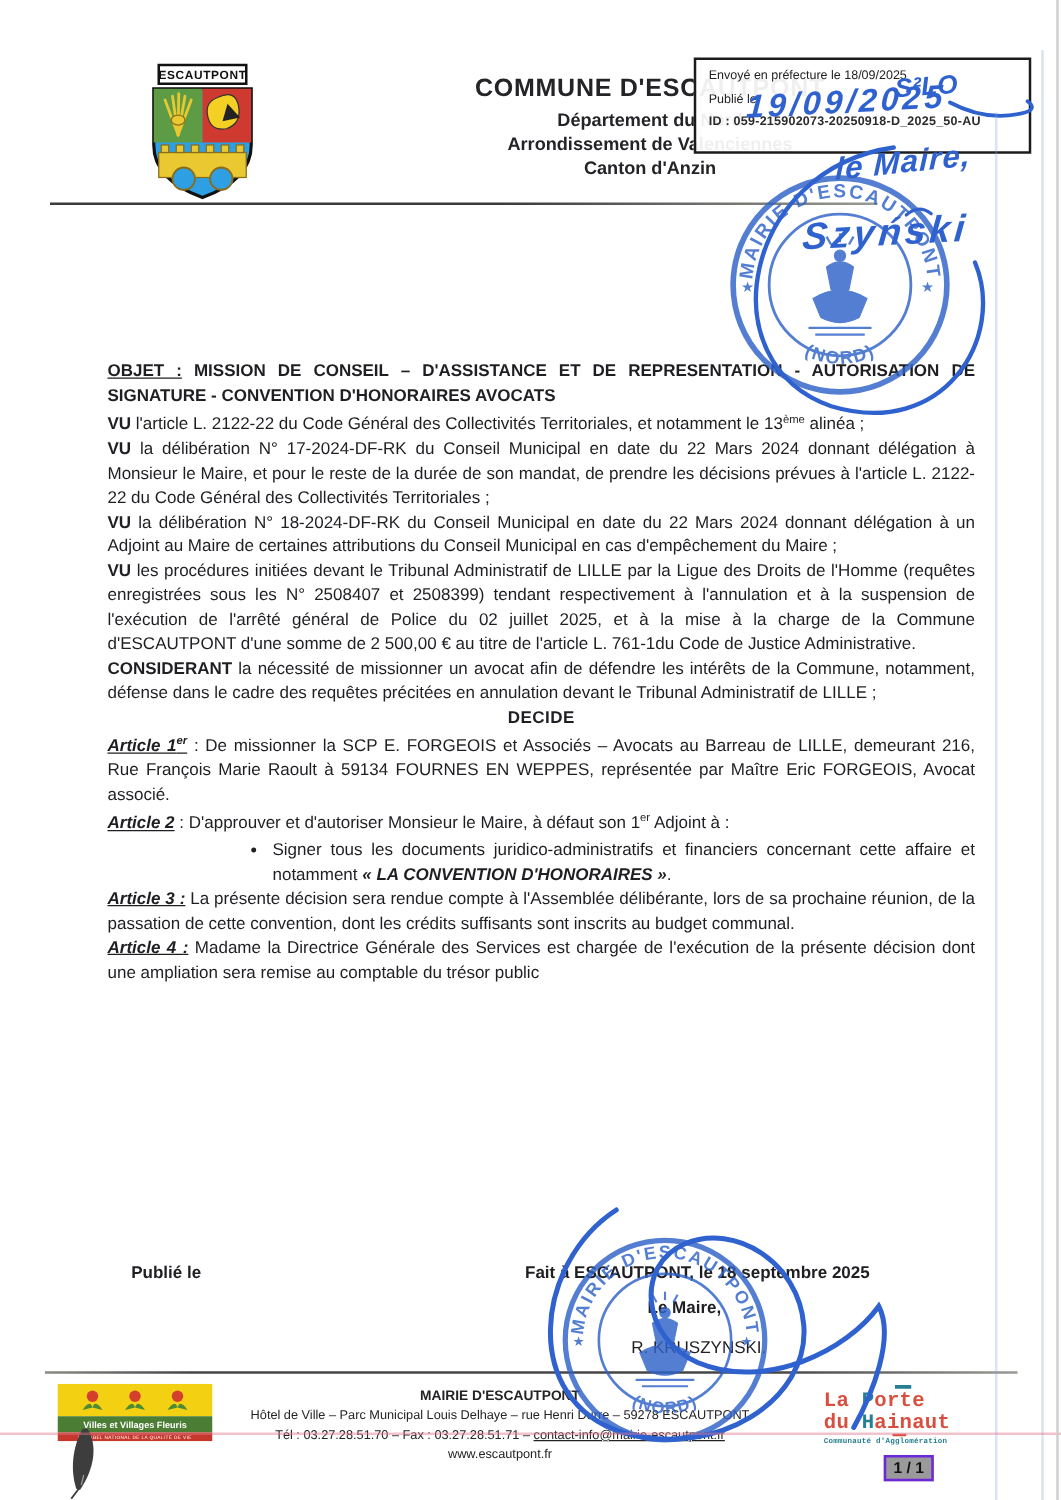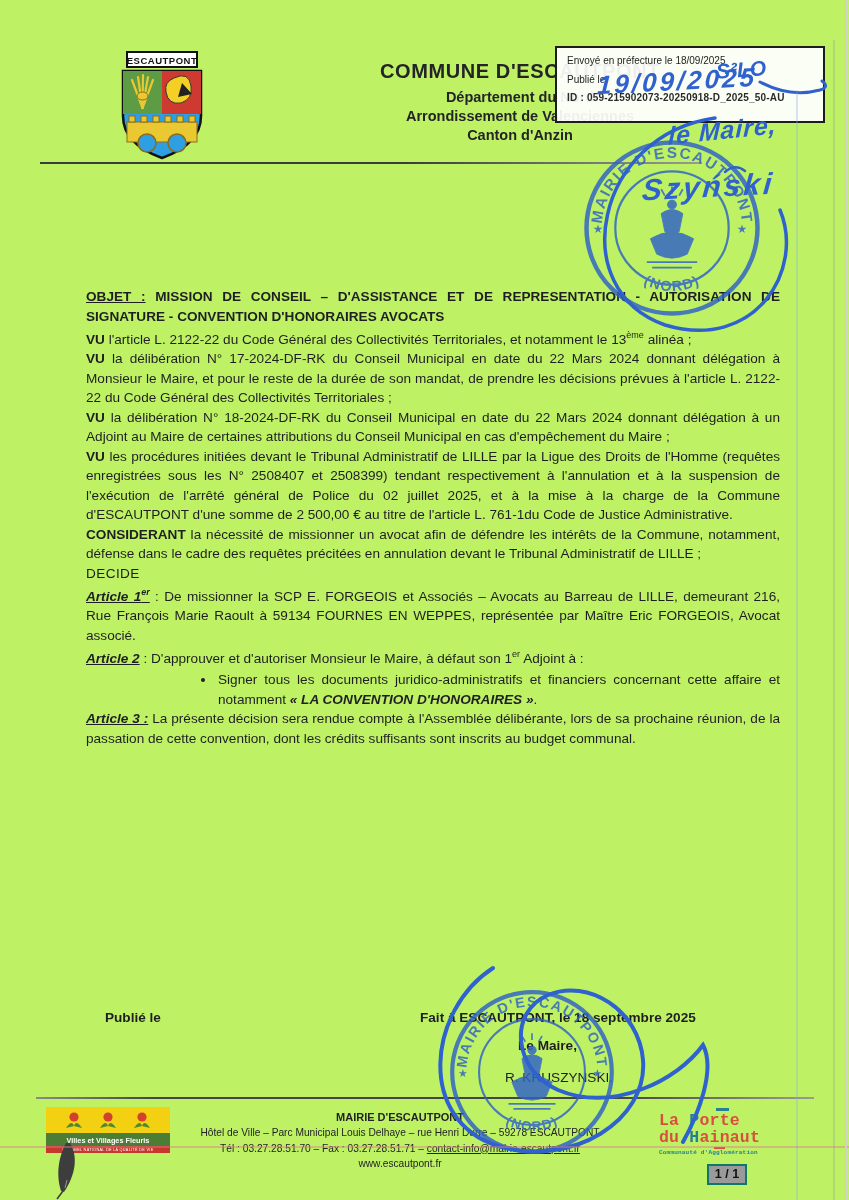--- a/index.html
+++ b/index.html
@@ -1,16 +1,16 @@
 <!DOCTYPE html>
 <html><head>
 <meta charset="utf-8">
 <style>
   html,body{margin:0;padding:0;background:#e9e9e7;}
-  .page{position:relative;width:849px;height:1200px;background:#bef264;overflow:hidden;
+  .page{position:relative;width:849px;height:1200px;background:#ffffff;overflow:hidden;
         font-family:"Liberation Sans",sans-serif;color:#1f1f23;}
   .abs{position:absolute;}
   
   .hdr{left:320px;top:62px;width:400px;text-align:center;line-height:19px;font-weight:bold;color:#242428;}
   .hdr .commune{font-size:20px;letter-spacing:.6px;white-space:nowrap;margin-bottom:7px;}
   .hdr .sub{font-size:14.5px;}
   .rule{left:40px;top:162px;width:662px;height:2px;
         background:linear-gradient(to right,#3c3c3c 0%,#3c3c3c 55%,#9a9a96 100%);}
   
   .prefbox{left:555px;top:46px;width:270px;height:77px;background:rgba(255,255,255,.93);
@@ -30,41 +30,41 @@
   .title .t1{font-size:14.6px;font-weight:bold;text-decoration:underline;}
   .title .t2{font-size:14.2px;text-decoration:underline;}
   
   .doc{left:86px;top:258px;width:694px;font-size:13.6px;line-height:19.5px;text-align:justify;margin-top:29px;}
   .doc p{margin:0;}
   .m6{margin-top:6px;} .m10{margin-top:10px;} .m13{margin-top:13px;} .m15{margin-top:15px;}
   .m16{margin-top:16px;} .m17{margin-top:17px;} .m18{margin-top:18px;} .m19{margin-top:19px;} .m24{margin-top:24px;}
   .lead{font-weight:bold;}
   .objet{font-weight:bold;}
   .objet .ulab{text-decoration:underline;}
-  .decide{font-weight:normal;letter-spacing:.4px;}
+  .decide{text-align:center;font-weight:bold;letter-spacing:.4px;}
   .alead{font-weight:bold;font-style:italic;text-decoration:underline;}
   ul.bullets{margin:2px 0 0 0;padding-left:130px;}
   ul.bullets li{margin:0;padding-left:2px;}
   .bi{font-weight:bold;font-style:italic;}
   sup{font-size:9px;}
   
   .so{font-size:13.6px;z-index:5;}
   .so.b{font-weight:bold;}
   
   .fdivider{left:36px;top:1097px;width:778px;height:2px;
             background:linear-gradient(to right,#8a8a86 0%,#454545 15%,#454545 75%,#9a9a96 100%);}
   .fcenter{left:175px;top:1110px;width:450px;text-align:center;color:#232325;}
   .fcenter .fm{font-size:11px;font-weight:bold;line-height:15px;}
   .fcenter .fl{font-size:10.2px;line-height:15.5px;}
   .fcenter .em{text-decoration:underline;}
   .hainaut{left:659px;top:1112px;width:150px;line-height:17px;font-weight:bold;font-size:16.5px;letter-spacing:.2px;font-family:Liberation Mono, monospace;}
   .hainaut .red{color:#d94f3f;} .hainaut .teal{color:#267f92;}
   .hainaut .hsub{font-size:6px;font-weight:bold;color:#267f92;line-height:8px;margin-top:3px;letter-spacing:.2px;}
   .hdash{position:absolute;background:#267f92;}
-  .pagenum{left:707px;top:1164px;width:40px;height:21px;background:#9a9a9a;border:2px solid #0f766e;
+  .pagenum{left:707px;top:1164px;width:40px;height:21px;background:#9a9a9a;border:2px solid #6d28d9;
            box-sizing:border-box;text-align:center;font-size:12.5px;font-weight:bold;color:#101010;line-height:17px;}
   
   .vlineA{left:796px;top:90px;width:2px;height:1110px;background:rgba(130,165,235,.30);z-index:20;}
   .vlineB{left:833px;top:40px;width:2px;height:1160px;background:rgba(120,140,180,.25);z-index:20;}
   .pline{left:0;top:1146px;width:849px;height:1.5px;background:rgba(225,120,140,.45);z-index:20;}
   .redge{left:845px;top:0;width:2px;height:1200px;background:#d0d0ce;z-index:20;}
 </style>
 </head>
 <body>
 
@@ -177,20 +177,21 @@
 
     <p class="m17"><span class="alead"><span>Article 1</span><sup>er</sup></span><span> :</span><span>   De missionner la SCP E. FORGEOIS et Associés – Avocats au Barreau de LILLE, demeurant 216, Rue François Marie Raoult à 59134 FOURNES EN WEPPES, représentée par Maître Eric FORGEOIS, Avocat associé.</span></p>
 
     <p class="m15"><span class="alead">Article 2</span><span> :</span><span>    D'approuver et d'autoriser Monsieur le Maire, à défaut son 1</span><sup>er</sup><span> Adjoint à :</span></p>
     <ul class="bullets">
       <li><span>Signer tous les documents juridico-administratifs et financiers concernant cette affaire et notamment </span><span class="bi">« LA CONVENTION D'HONORAIRES »</span><span>.</span></li>
     </ul>
 
     <p class="m13"><span class="alead">Article 3 :</span><span>    La présente décision sera rendue compte à l'Assemblée délibérante, lors de sa prochaine réunion, de la passation de cette convention, dont les crédits suffisants sont inscrits au budget communal.</span></p>
 
+    <p class="m24"><span class="alead">Article 4 :</span><span>    Madame la Directrice Générale des Services est chargée de l'exécution de la présente décision dont une ampliation sera remise au comptable du trésor public</span></p>
   </div>
 
   <div class="abs so b" style="left:105px;top:1010px;">Publié le</div>
   <div class="abs so b" style="left:420px;top:1010px;">Fait à ESCAUTPONT, le 18 septembre 2025</div>
   <div class="abs so b" style="left:518px;top:1038px;">Le Maire,</div>
   <div class="abs so" style="left:505px;top:1070px;">R. KRUSZYNSKI.</div>
 
   <svg class="abs stamp" style="left:448px;top:988px;" width="168" height="168" viewBox="0 0 200 200">
     <g stroke="#2f62c8" fill="none">
       <circle cx="100" cy="100" r="95" stroke-width="5"></circle>

